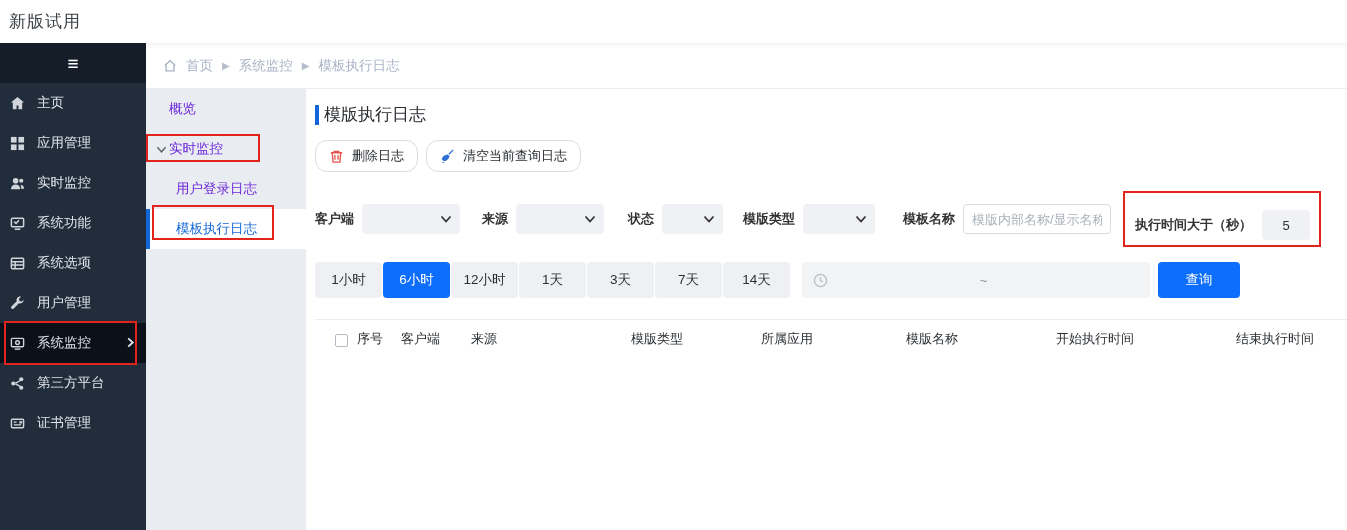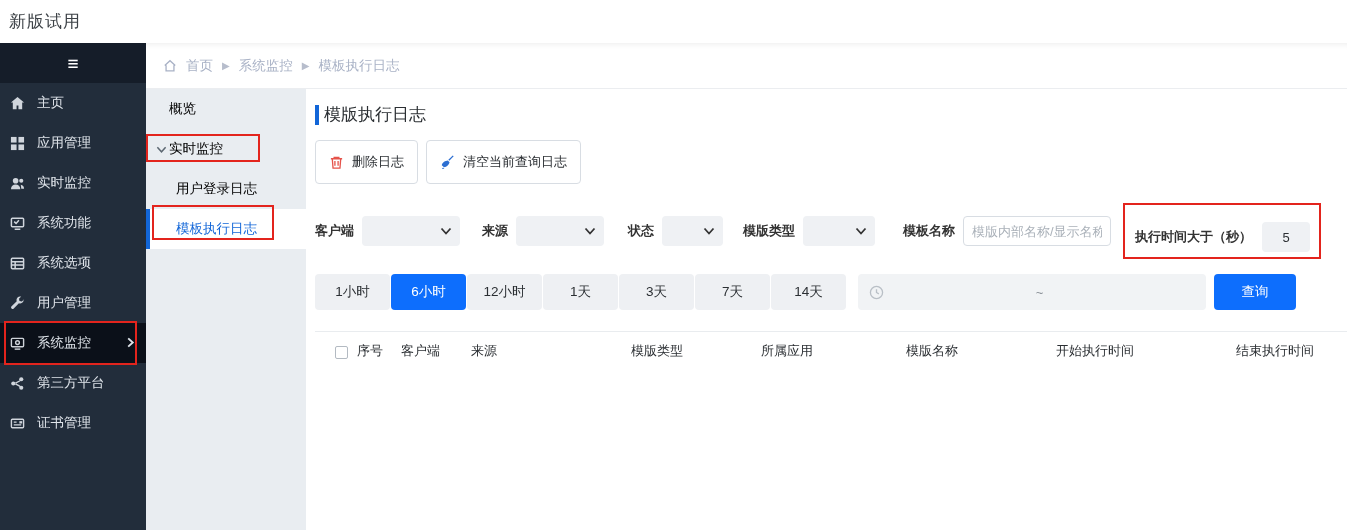--- a/index.html
+++ b/index.html
@@ -37,54 +37,54 @@
     display:flex; align-items:center; padding-left:17px; gap:9px;
     color:#a9b2c6; font-size:13.5px; flex-shrink:0; }
   .header-bar .home-ic svg { width:14px; height:14px; display:block; }
   .crumb { cursor:pointer; }
   .crumb-sep { font-size:10px; color:#b7bdcc; }
 
   .body-row { flex:1; display:flex; min-height:0; }
 
   
   .submenu { width:160px; flex-shrink:0; background:#e9edf1; padding-top:0; }
-  .sub-item { height:40px; display:flex; align-items:center; padding-left:23px; font-size:13.5px; color:#000000; position:relative; cursor:pointer; }
+  .sub-item { height:40px; display:flex; align-items:center; padding-left:23px; font-size:13.5px; color:#6d28d9; position:relative; cursor:pointer; }
   .sub-item .chev-d { position:absolute; left:10px; top:50%; margin-top:-5px; }
   .sub-item .chev-d svg { width:11px; height:11px; display:block; }
   .sub-item.child { padding-left:30px; }
   .sub-item.active { background:#fff; color:#1266d8; }
   .sub-item.active::before { content:""; position:absolute; left:0; top:0; bottom:0; width:4px; background:#1266d8; }
   .anno-realtime { left:0; width:114px; top:5px; height:28px; }
   .anno-template-log { left:6px; width:122px; top:-4px; height:35px; }
 
   
   .content { flex:1; background:#fff; padding:14px 0 0 9px; min-width:0; }
 
   .page-title-row { display:flex; align-items:center; gap:5px; margin-bottom:14px; }
   .title-bar { width:4px; height:20px; background:#1266d8; }
   .page-title { font-size:17px; color:#2b2f33; }
 
   .toolbar { display:flex; gap:8px; margin-bottom:19px; }
-  .btn-light { display:inline-flex; align-items:center; gap:8px; height:44px; padding:0 13px;
-    background:#fff; border:1px solid #d8dde3; border-radius:4px; font-size:13px; color:#2b2f33; cursor:pointer; }
+  .btn-light { display:inline-flex; align-items:center; gap:8px; height:32px; padding:0 13px;
+    background:#fff; border:1px solid #d8dde3; border-radius:12px; font-size:13px; color:#2b2f33; cursor:pointer; }
   .btn-light svg { width:15px; height:15px; }
 
   .filter-row { display:flex; align-items:center; font-size:13px; margin-bottom:15px; }
   .f-label { font-weight:bold; color:#333; white-space:nowrap; }
   .sel { height:30px; background:#eff1f4; border-radius:4px; display:flex; align-items:center; justify-content:flex-end; padding-right:8px; cursor:pointer; margin-left:8px; }
   .sel svg { width:12px; height:12px; }
   .inp { height:30px; border:1px solid #d8dde3; border-radius:4px; background:#fff; font-size:13px; padding:0 8px;
     font-family:"Liberation Sans","DejaVu Sans",sans-serif; color:#ec4899; margin-left:8px; }
   .inp::placeholder { color:#aab1b9; }
   .exec-box { display:flex; align-items:center; margin-left:12px; border:2px solid #e3241d; padding:17px 9px 5px 10px; gap:10px; }
   .exec-inp { width:48px; height:30px; background:#eff1f4; border:none; border-radius:4px; text-align:center; font-size:13px;
     font-family:"Liberation Sans","DejaVu Sans",sans-serif; color:#2b2f33; }
 
   .time-row { display:flex; align-items:center; margin-bottom:21px; }
-  .t-btn { width:75px; height:36px; display:flex; align-items:center; justify-content:center;
+  .t-btn { width:67px; height:36px; display:flex; align-items:center; justify-content:center;
     background:#eef0f3; border-radius:4px; font-size:13.5px; color:#2b2f33; margin-right:1px; cursor:pointer; }
   .t-btn.active { background:#0d6efd; color:#fff; }
   .date-range { width:348px; height:36px; background:#f1f3f5; border-radius:4px; margin-left:11px;
     display:flex; align-items:center; padding:0 11px; cursor:pointer; }
   .date-range .tilde { flex:1; text-align:center; color:#8a9097; font-size:13px; }
   .date-range svg { width:15px; height:15px; }
   .btn-primary { width:82px; height:36px; margin-left:8px; background:#0d6efd; color:#fff; border:none;
     border-radius:4px; font-size:13.5px; cursor:pointer; font-family:"Liberation Sans","DejaVu Sans",sans-serif; }
 
   table.log-table { border-collapse:collapse; width:100%; margin-top:4px; }

